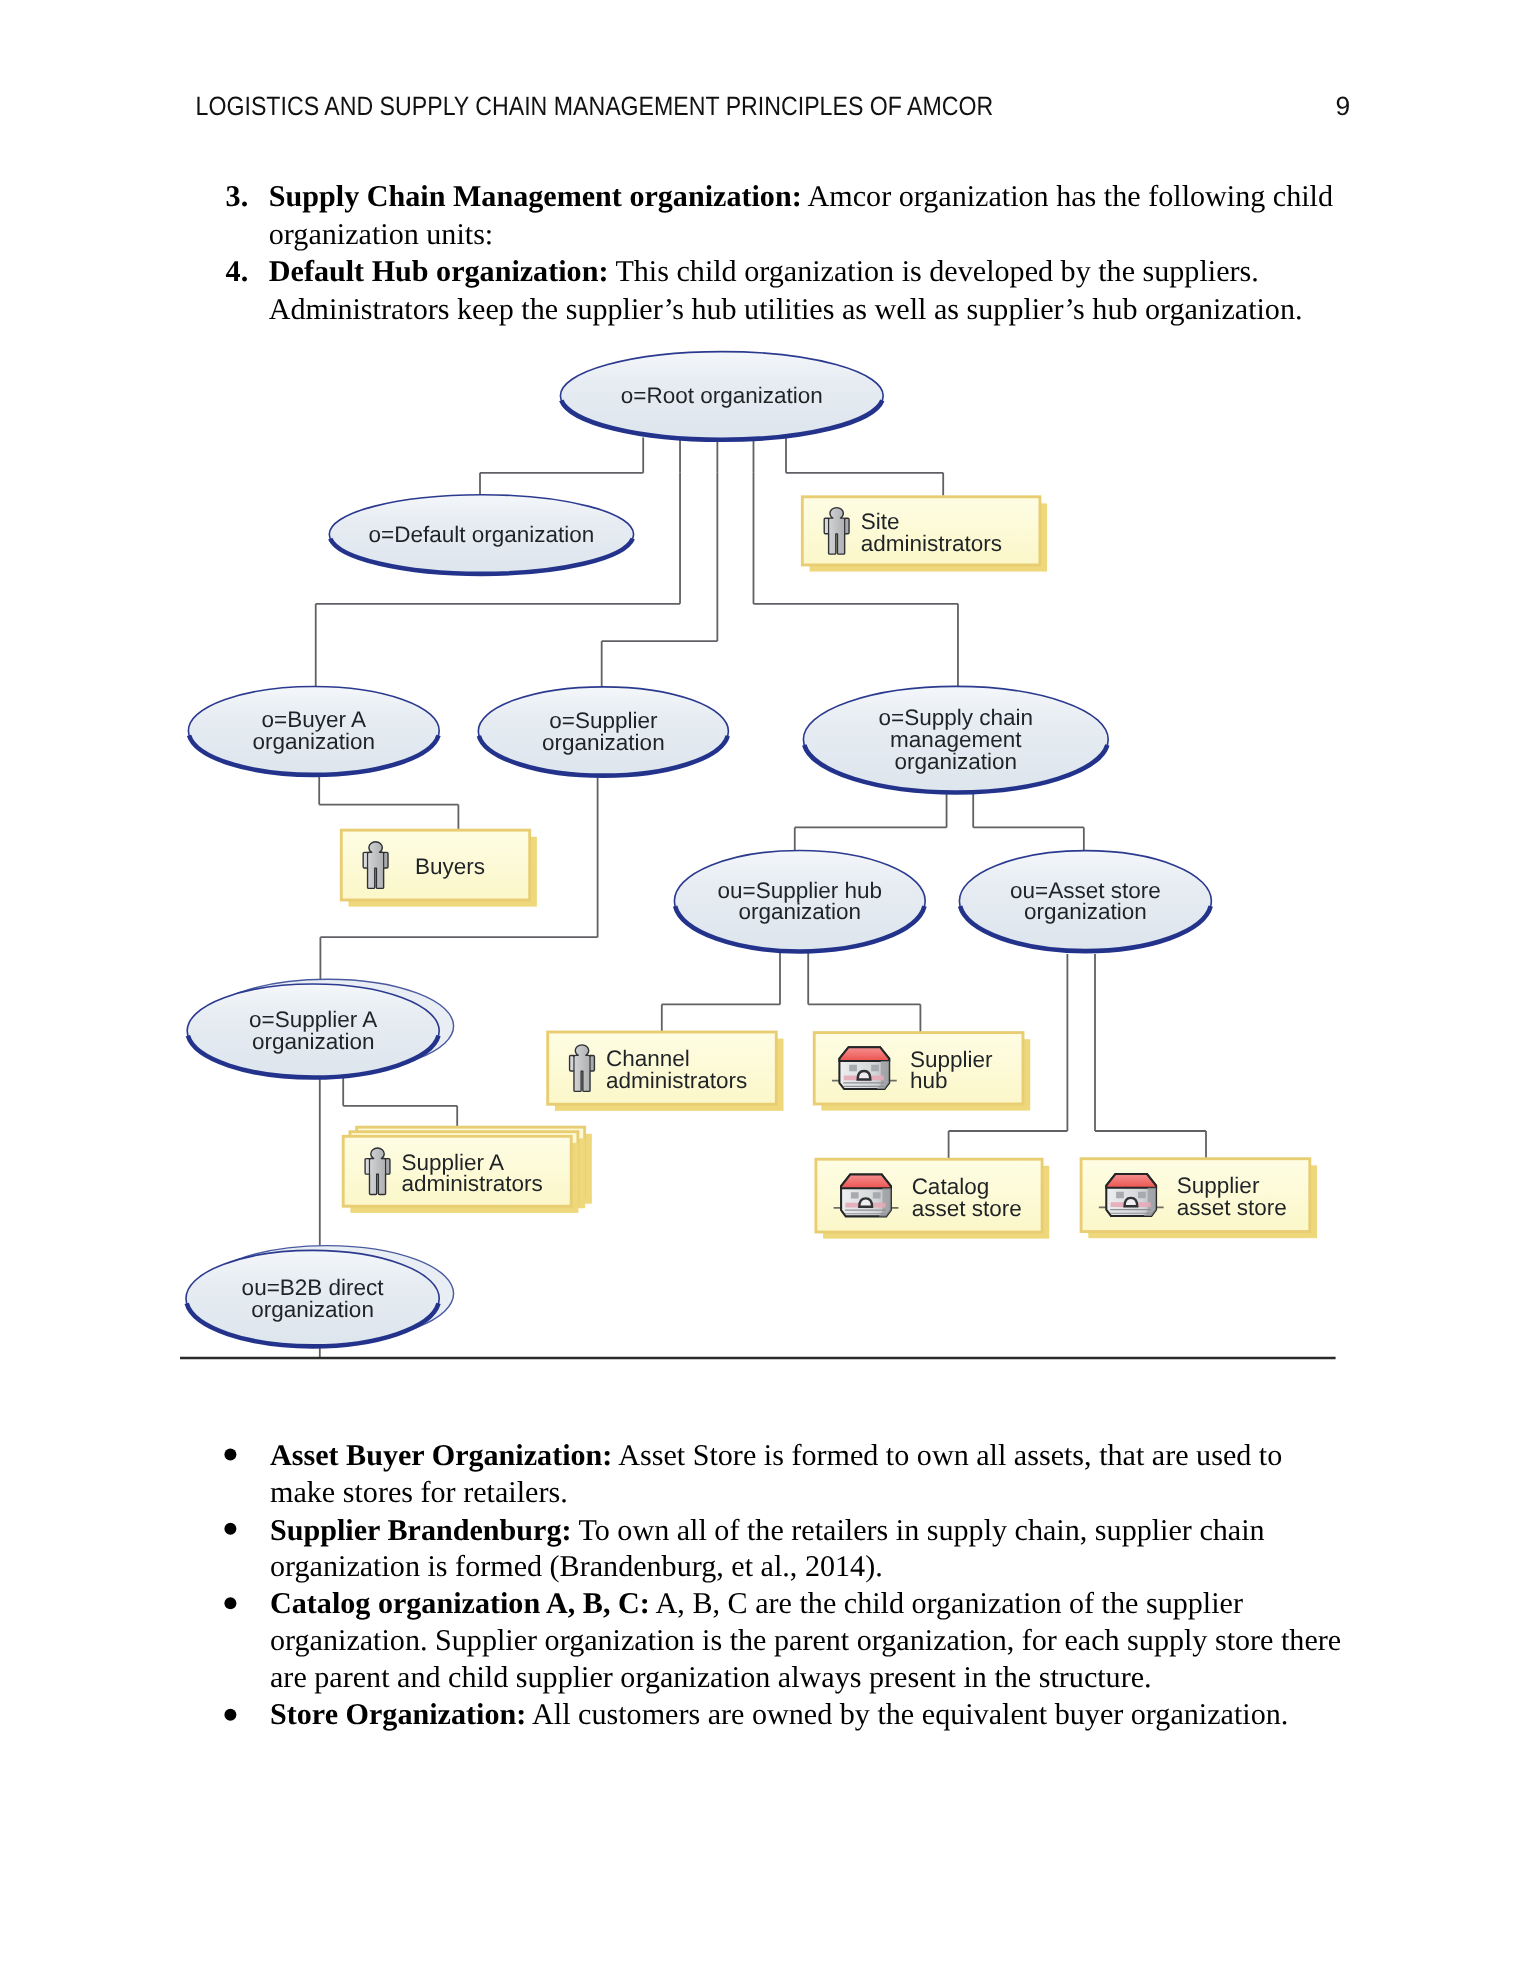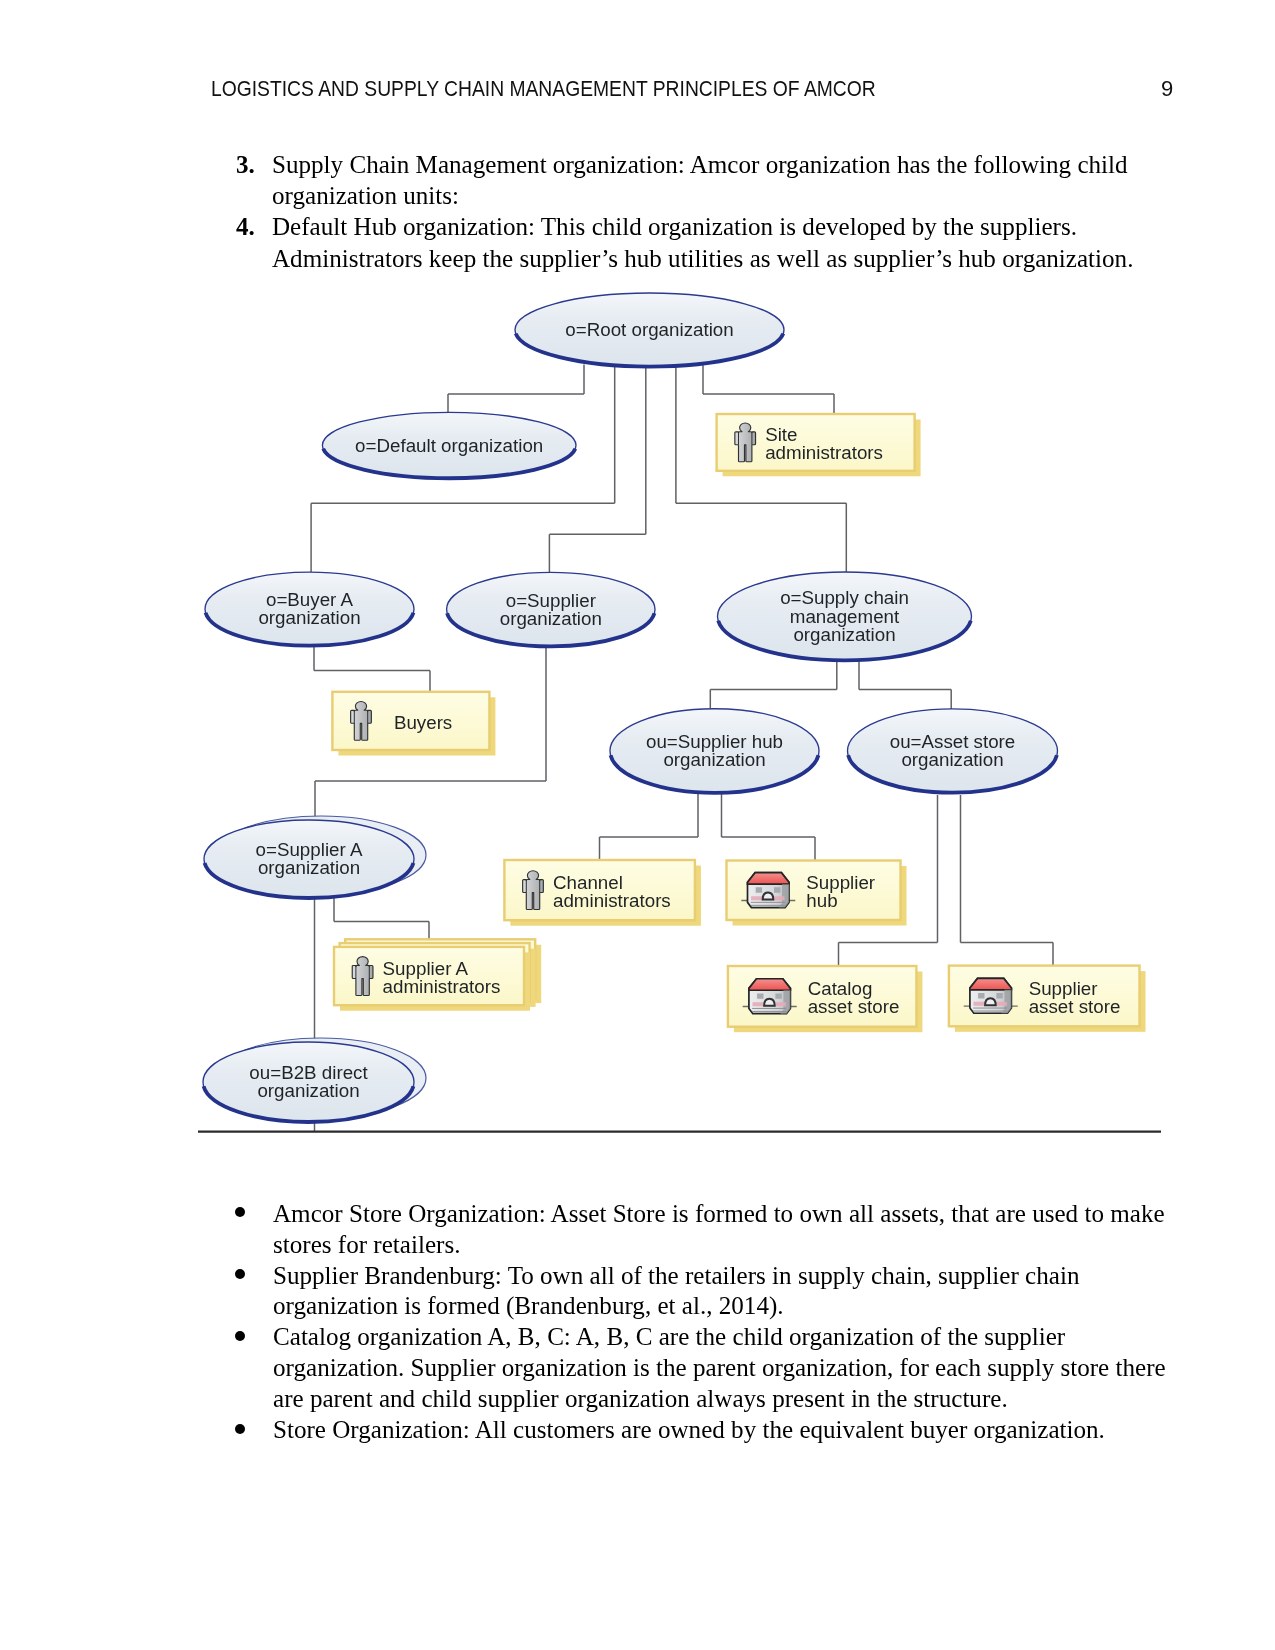--- a/index.html
+++ b/index.html
@@ -1,33 +1,33 @@
 <!DOCTYPE html>
 <html><head>
 <meta charset="utf-8">
 <title>Logistics and Supply Chain Management Principles of Amcor</title>
 <style>
   html,body{margin:0;padding:0;background:#ffffff;}
   body{width:1275px;height:1650px;position:relative;overflow:hidden;
        font-family:"Liberation Serif", serif;color:#000;}
-  .page{position:absolute;inset:0;margin-left:48px;}
+  .page{position:absolute;inset:0;}
 
   
   #header{position:absolute;left:162.6px;top:76.0px;font-family:"Liberation Sans",sans-serif;
           font-size:22.0px;color:#111;white-space:nowrap;
           transform:scaleX(0.877);transform-origin:left top;}
   #pageno{position:absolute;left:1113px;top:76.0px;font-family:"Liberation Sans",sans-serif;
           font-size:22.0px;color:#111;}
 
   
   #numlist{position:absolute;left:188px;top:149.4px;width:936px;}
   .nitem{position:relative;padding-left:36px;font-size:25.1px;line-height:31.05px;
          text-align:left;margin:0;}
   .nnum{position:absolute;left:0;top:0;font-weight:bold;}
-  .b{font-weight:normal;}
+  .b{font-weight:bold;}
 
   
   #bullist{position:absolute;left:192px;top:1198.6px;width:933px;}
   .bitem{position:relative;padding-left:33px;font-size:25.1px;line-height:30.95px;margin:0;}
   .bdot{position:absolute;left:-4.5px;top:0;font-size:25.1px;line-height:30.95px;
         color:transparent;width:24px;}
   .bdot::before{content:"";position:absolute;left:-0.7px;top:8.7px;width:10.0px;height:10.0px;
         border-radius:50%;background:#000;}
 
   
@@ -294,21 +294,21 @@
 <ellipse class="ellshape" cx="260.5" cy="1082.0" rx="105.5" ry="40.0"></ellipse>
 <path class="ellbase" d="M155.58 1086.18 A 105.5 40.0 0 0 0 365.42 1086.18"></path>
 <text class="lbl" text-anchor="middle" x="260.5" y="1079.2">ou=B2B direct</text>
 <text class="lbl" text-anchor="middle" x="260.5" y="1097.3">organization</text>
 </g>
 </svg>
 </div>
 
   <div id="bullist">
     <p class="bitem">
-      <span class="bdot">•</span><span class="b">Amcor Store Organization:</span><span> Asset Store is formed to own all assets, that are used to make stores for retailers.</span>
+      <span class="bdot">•</span><span class="b">Asset Buyer Organization:</span><span> Asset Store is formed to own all assets, that are used to make stores for retailers.</span>
     </p>
     <p class="bitem">
       <span class="bdot">•</span><span class="b">Supplier Brandenburg:</span><span> To own all of the retailers in supply chain, supplier chain organization is formed (Brandenburg, et al., 2014).</span>
     </p>
     <p class="bitem">
       <span class="bdot">•</span><span class="b">Catalog organization A, B, C:</span><span> A, B, C are the child organization of the supplier organization. Supplier organization is the parent organization, for each supply store there are parent and child supplier organization always present in the structure.</span>
     </p>
     <p class="bitem">
       <span class="bdot">•</span><span class="b">Store Organization:</span><span> All customers are owned by the equivalent buyer organization.</span>
     </p>

